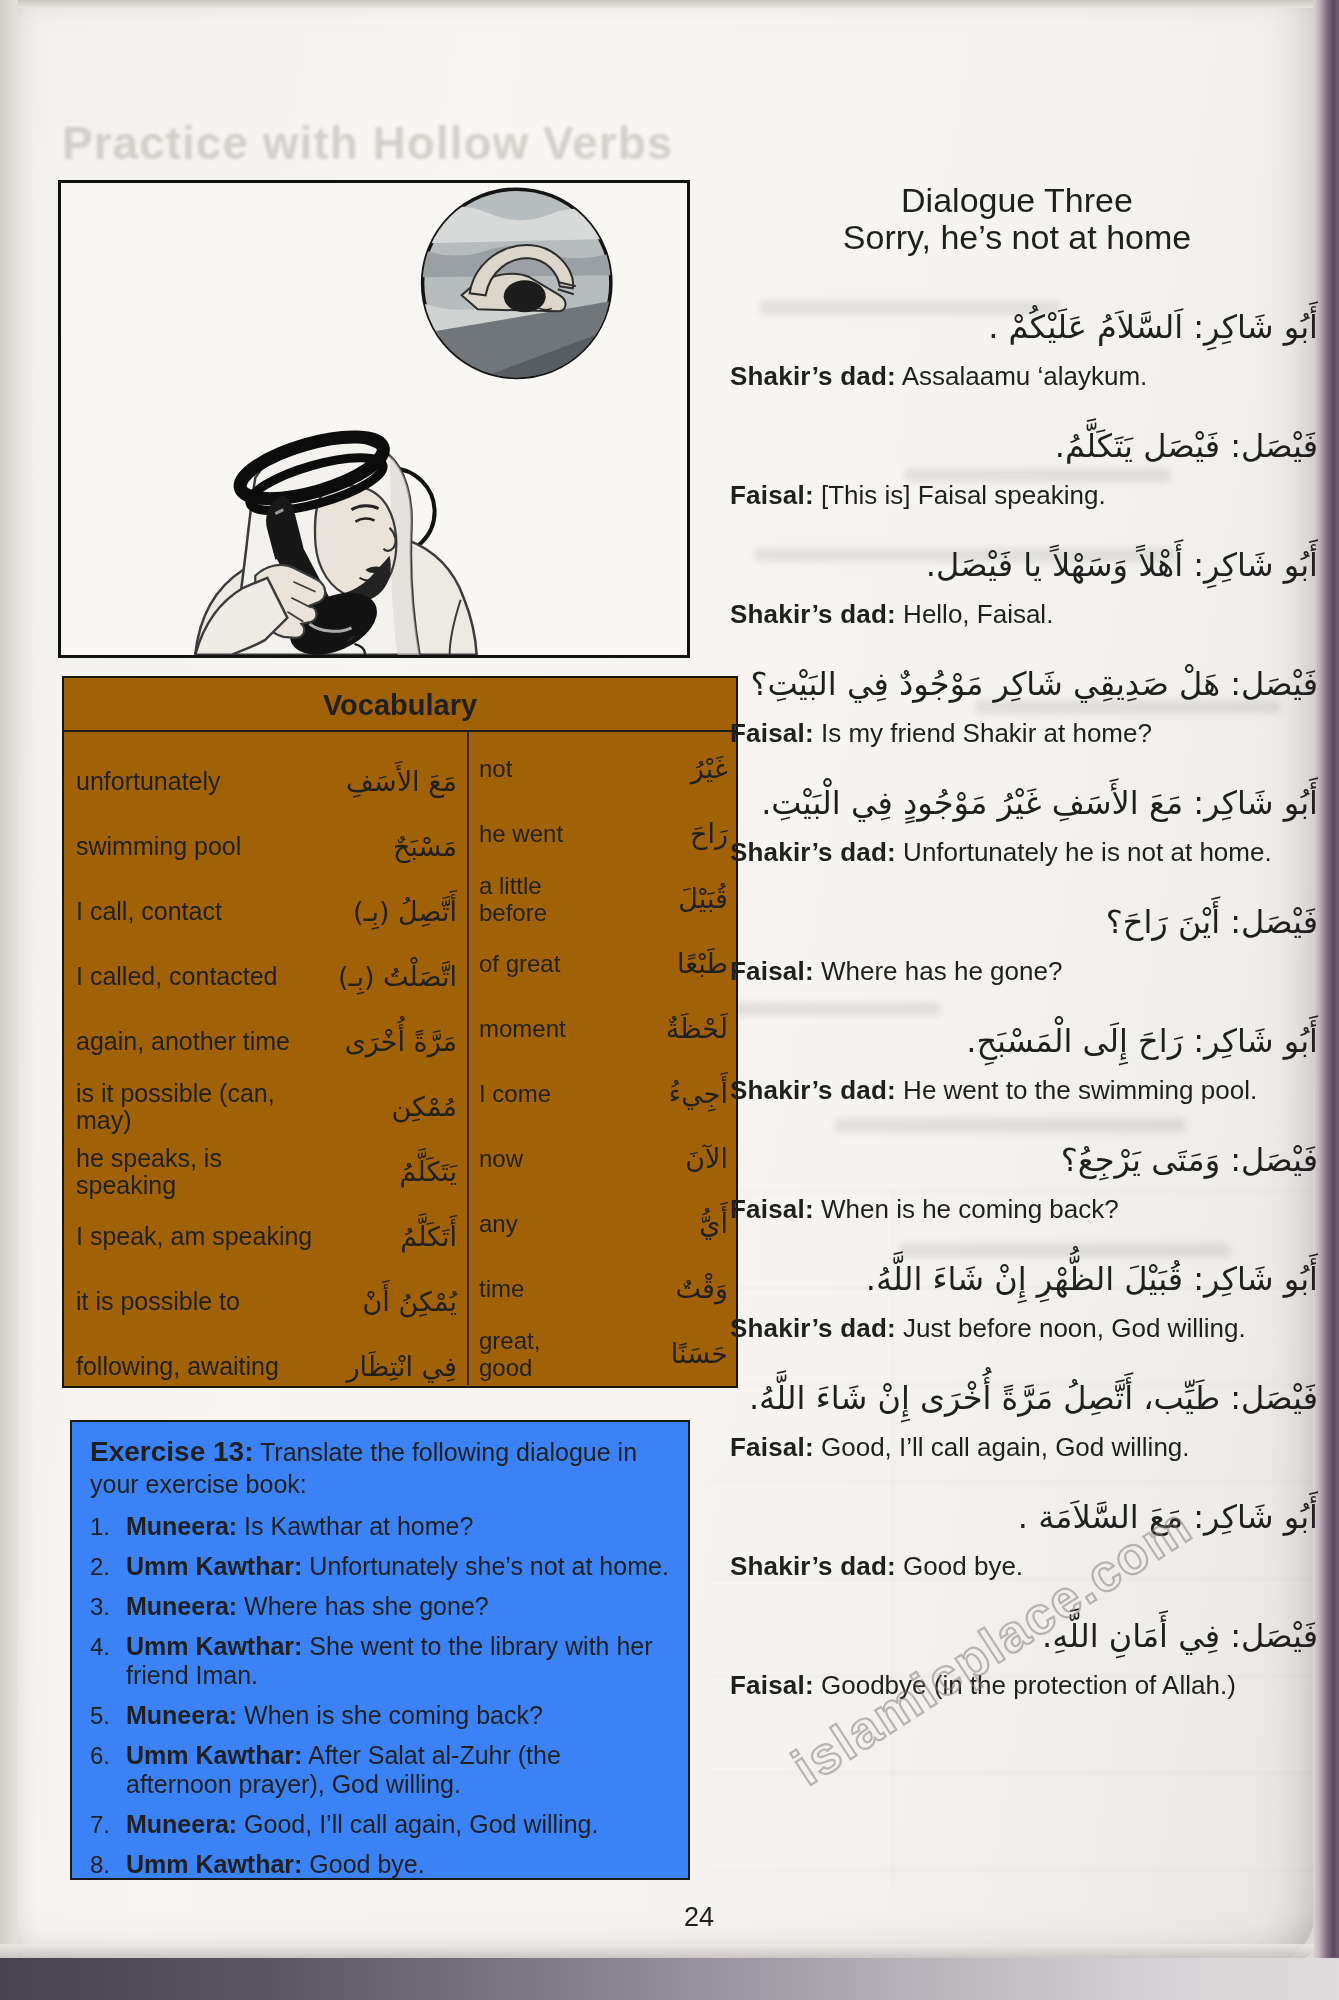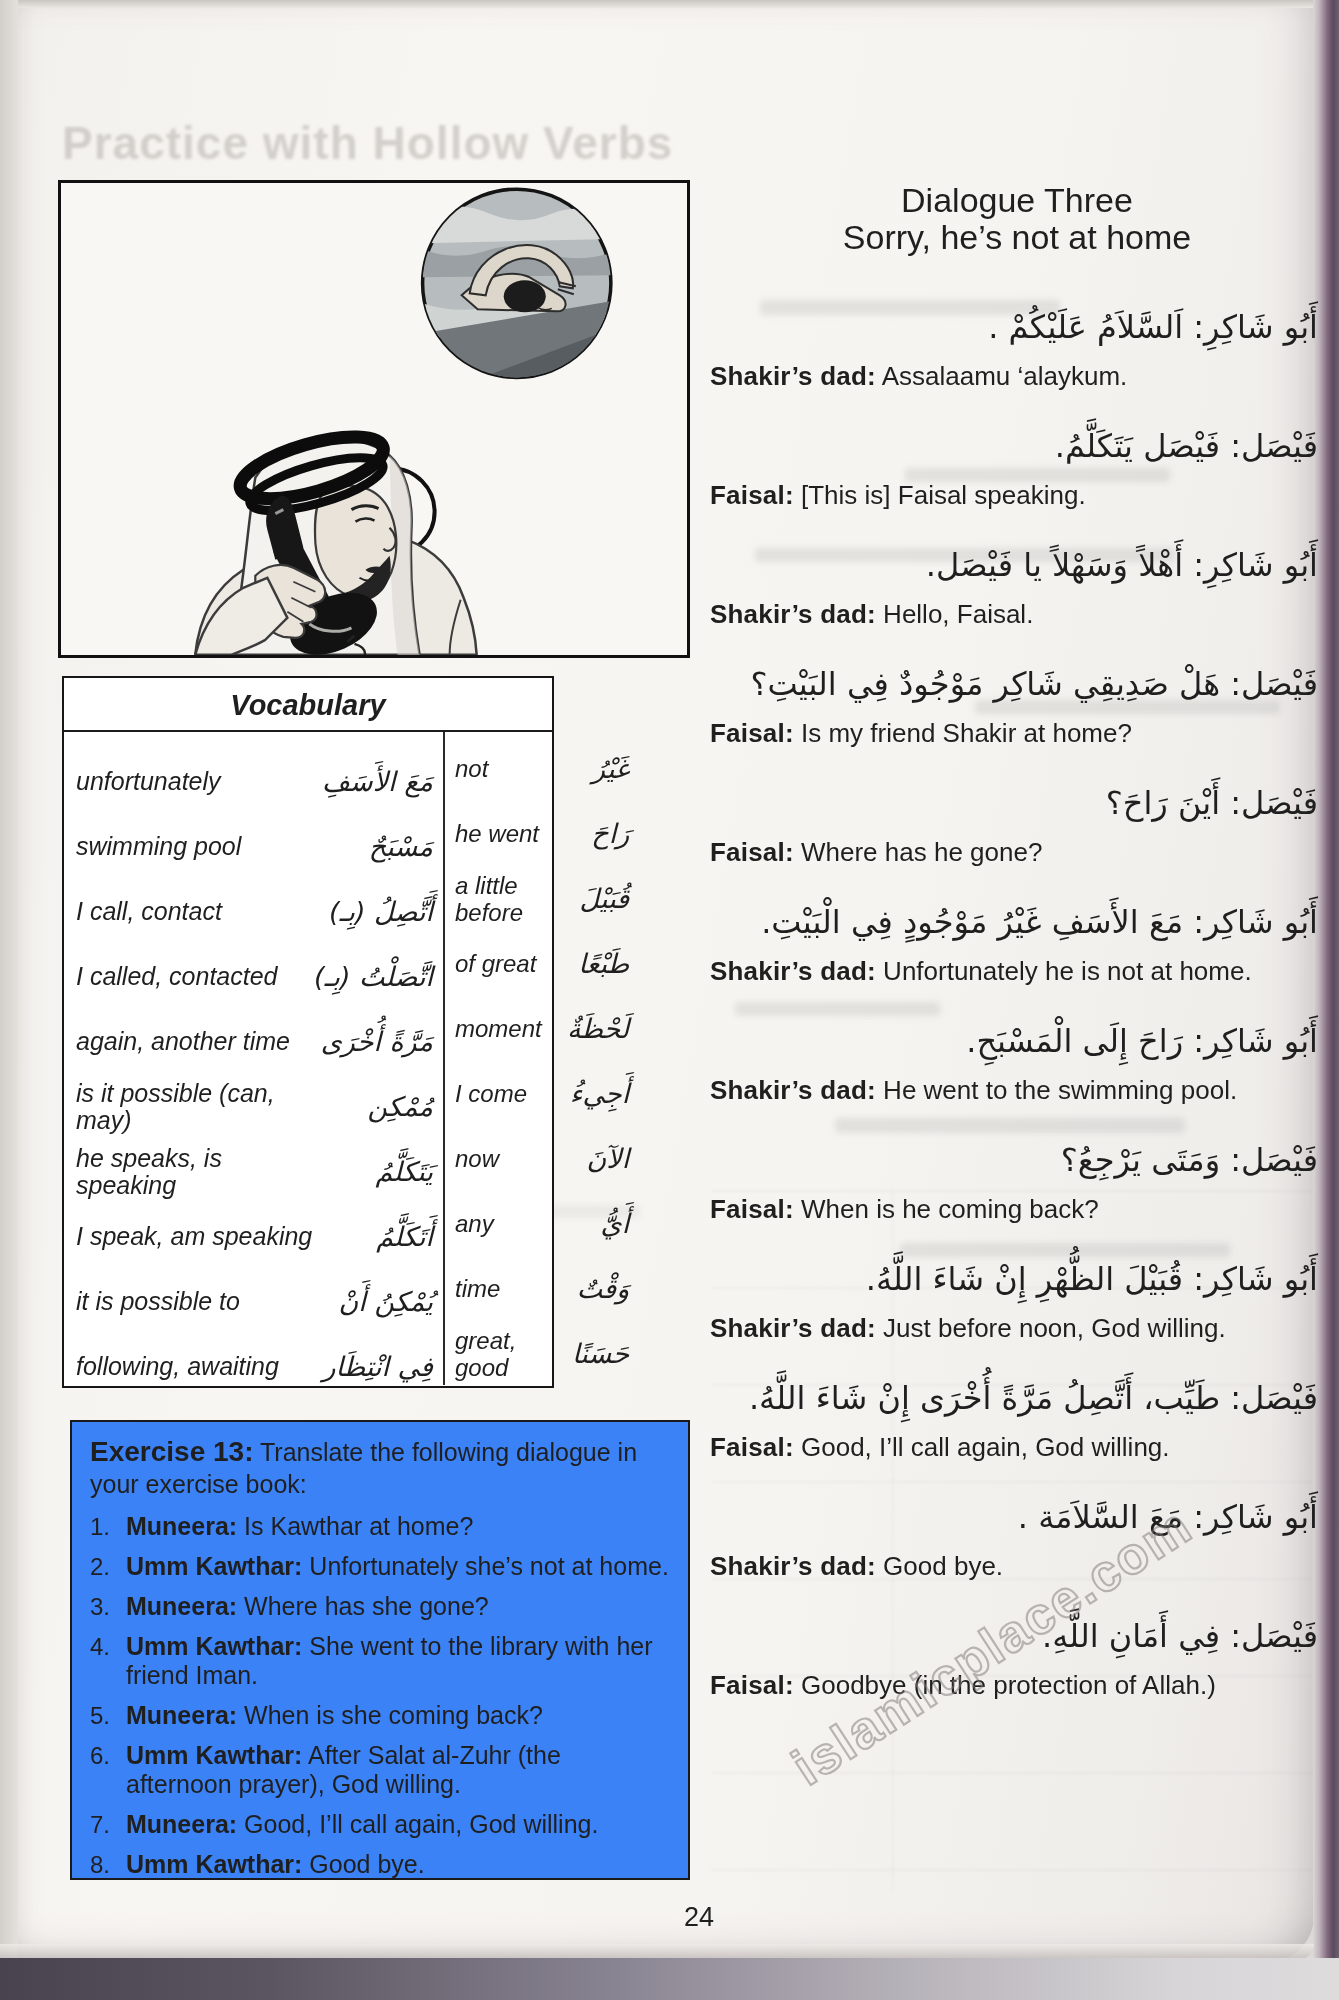--- a/index.html
+++ b/index.html
@@ -34,22 +34,22 @@
   .gbar{position:absolute;background:rgba(125,125,125,.16);filter:blur(3px);border-radius:4px;}
   .gtable{position:absolute;left:712px;top:1190px;width:600px;height:700px;opacity:.5;
     background:repeating-linear-gradient(to bottom,rgba(120,120,120,.13) 0 2px,transparent 2px 97px),
                linear-gradient(to right,transparent 0 180px,rgba(120,120,120,.10) 180px 182px,transparent 182px);
     filter:blur(1.5px);}
   
   .pic-box{position:absolute;left:58px;top:180px;width:632px;height:478px;
     border:3.5px solid #111;background:#f9f7f3;box-sizing:border-box;}
   .pic-box svg{display:block;width:100%;height:100%;}
   
-  .vocab{position:absolute;left:62px;top:676px;width:492px;height:712px;
-    border:2.5px solid #161616;background:#ffffff;box-sizing:border-box;font-style:italic;}
+  .vocab{position:absolute;left:62px;top:676px;width:676px;height:712px;
+    border:2.5px solid #161616;background:#a16207;box-sizing:border-box;}
   .vocab-title{height:52px;line-height:54px;text-align:center;font-size:29px;font-weight:bold;
     border-bottom:2.5px solid #1c1c1c;}
   .vocab-body{display:flex;height:calc(100% - 55px);}
   .pair-left{width:405px;border-right:2px solid #2a2a2a;box-sizing:border-box;padding:17px 10px 0 12px;}
   .pair-right{flex:1;padding:4px 8px 0 10px;border-radius:7px;}
   .vrow{display:flex;justify-content:space-between;align-items:center;height:65px;}
   .ven{font-size:25px;line-height:27px;}
   .pair-left .ven{width:238px;}
   .pair-right .ven{width:112px;font-size:24px;}
   .var{font-family:"DejaVu Sans",sans-serif;font-size:27px;direction:rtl;text-align:right;white-space:nowrap;}
@@ -58,21 +58,21 @@
     border:2.5px solid #1a1a1a;background:#3b82f6;box-sizing:border-box;
     padding:14px 16px 10px 18px;}
   .ex-head{margin:0 0 12px 0;font-size:25px;line-height:32px;}
   .ex-head b{font-size:28px;}
   .ex-item{display:flex;margin-bottom:11px;}
   .ex-num{width:36px;flex:0 0 36px;font-size:24px;line-height:29px;}
   .ex-body{flex:1;font-size:25px;line-height:29px;margin:0;}
   
   .dialogue{position:absolute;left:710px;top:182px;width:614px;}
   .dlg-title{text-align:center;font-size:34px;font-weight:normal;line-height:37px;margin-bottom:46px;}
-  .dlg-entry{margin-bottom:29px;}
+  .dlg-entry{margin-bottom:29px;margin-left:20px;}
   .dlg-entry .ar{font-family:"DejaVu Sans",sans-serif;font-size:32px;line-height:50px;
     direction:rtl;text-align:right;padding-right:6px;margin-bottom:9px;}
   .dlg-entry .en{font-size:26px;line-height:31px;}
   .dlg-entry .en b{letter-spacing:.2px;}
   .dlg-entry .en .it{}
   
   .page-num{position:absolute;left:640px;top:1902px;font-size:27px;margin-left:44px;}
   .watermark{position:absolute;left:798px;top:1742px;transform:rotate(-33deg);transform-origin:left center;
     font-size:52px;font-weight:bold;letter-spacing:2px;white-space:nowrap;
     color:transparent;-webkit-text-stroke:2.2px rgba(128,122,120,.8);opacity:.65;}
@@ -320,28 +320,28 @@
       </div>
       <div class="dlg-entry">
         <div class="ar" dir="rtl">أَبُو شَاكِرِ: أَهْلاً وَسَهْلاً يا فَيْصَل.</div>
         <div class="en"><b>Shakir’s dad:</b><span> Hello, Faisal.</span></div>
       </div>
       <div class="dlg-entry">
         <div class="ar" dir="rtl">فَيْصَل: هَلْ صَدِيقِي شَاكِر مَوْجُودٌ فِي البَيْتِ؟</div>
         <div class="en"><b>Faisal:</b><span> Is my friend Shakir at home?</span></div>
       </div>
       <div class="dlg-entry">
+        <div class="ar" dir="rtl">أَبُو شَاكِر: مَعَ الأَسَفِ غَيْرُ مَوْجُودٍ فِي الْبَيْتِ.</div>
+        <div class="en"><b>Shakir’s dad:</b><span> Unfortunately he is not at home.</span></div>
+      </div>
+      <div class="dlg-entry">
         <div class="ar" dir="rtl">فَيْصَل: أَيْنَ رَاحَ؟</div>
         <div class="en"><b>Faisal:</b><span> Where has he gone?</span></div>
       </div>
       <div class="dlg-entry">
-        <div class="ar" dir="rtl">أَبُو شَاكِر: مَعَ الأَسَفِ غَيْرُ مَوْجُودٍ فِي الْبَيْتِ.</div>
-        <div class="en"><b>Shakir’s dad:</b><span> Unfortunately he is not at home.</span></div>
-      </div>
-      <div class="dlg-entry">
         <div class="ar" dir="rtl">أَبُو شَاكِر: رَاحَ إِلَى الْمَسْبَحِ.</div>
         <div class="en"><b>Shakir’s dad:</b><span> He went to the swimming pool.</span></div>
       </div>
       <div class="dlg-entry">
         <div class="ar" dir="rtl">فَيْصَل: وَمَتَى يَرْجِعُ؟</div>
         <div class="en"><b>Faisal:</b><span> When is he coming back?</span></div>
       </div>
       <div class="dlg-entry">
         <div class="ar" dir="rtl">أَبُو شَاكِر: قُبَيْلَ الظُّهْرِ إِنْ شَاءَ اللَّهُ.</div>
         <div class="en"><b>Shakir’s dad:</b><span> Just before noon, God willing.</span></div>

